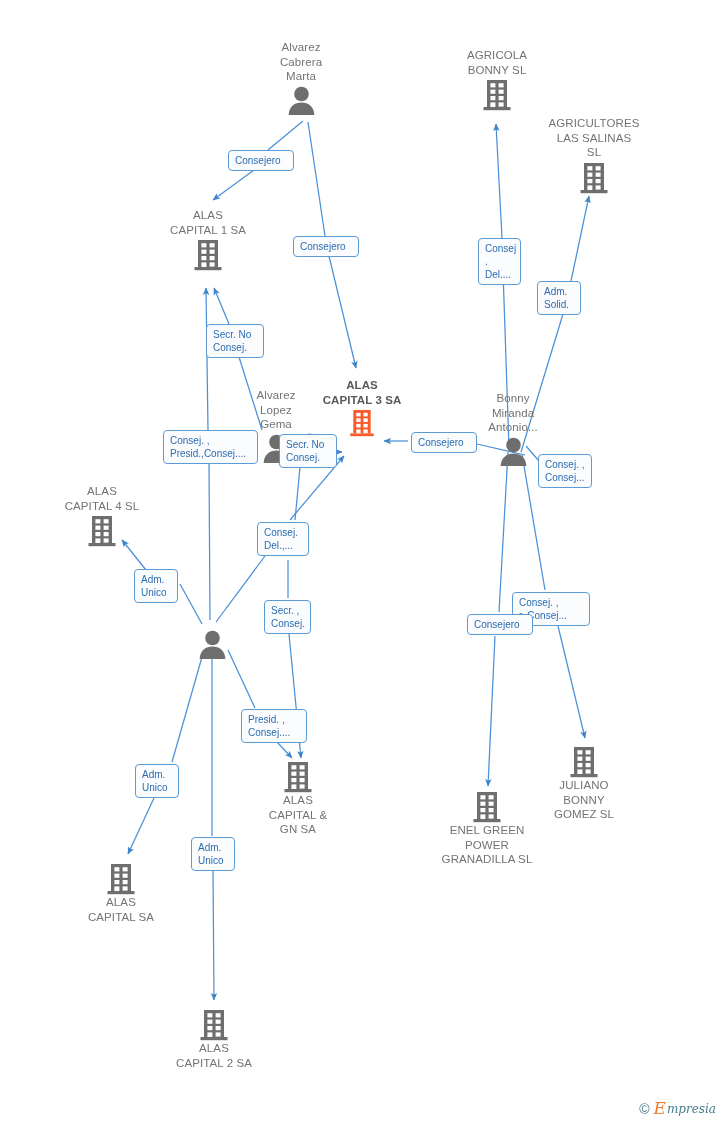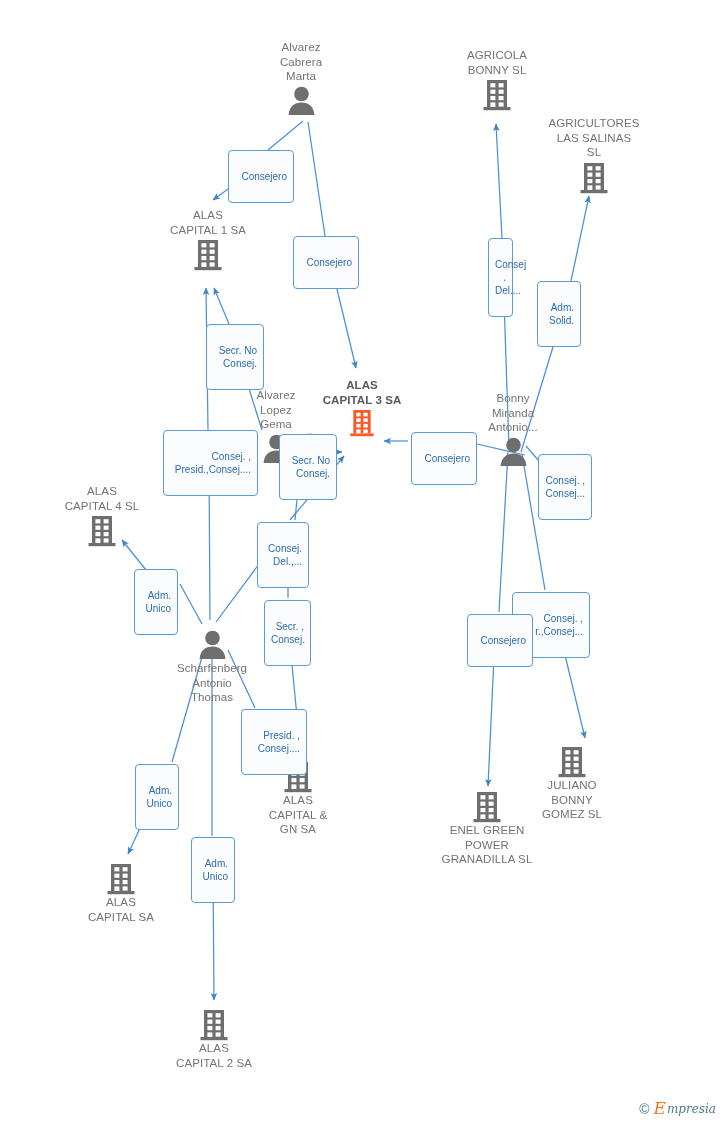--- a/index.html
+++ b/index.html
@@ -57,22 +57,22 @@
   
   .chip {
     position: absolute;
     box-sizing: border-box;
     background: #fbfcfe;
     border: 1.2px solid #5b9bd5;
     border-radius: 4px;
     color: #2b6cb0;
     font-size: 10px;
     line-height: 13px;
-    text-align: right;
-    padding: 19px 6px;
+    text-align: left;
+    padding: 3px 6px;
     white-space: pre-line;
     z-index: 6;
     box-shadow: 0 0 0 0 rgba(0,0,0,0);
   }
 
   
   #watermark {
     position: absolute;
     right: 12px;
     bottom: 8px;
@@ -294,26 +294,23 @@
           <rect x="16.6" y="23.4" width="5" height="4.2"></rect>
       </g>
     </svg>
   </div>
 
   <div class="node person" style="left:212px; top:628px;">
     <svg class="node-icon" width="31" height="30" viewBox="0 0 31 30">
       <circle cx="15.5" cy="9" r="7.3" fill="#6e6e6e"></circle>
       <path d="M2.6 30 C3.3 21.2 8.8 17.6 15.5 17.6 C22.2 17.6 27.7 21.2 28.4 30 Z" fill="#6e6e6e"></path>
     </svg>
-    <div class="node-label">Scharfenberg
-Antonio
-Thomas</div>
-  </div>
-
-  <div class="node company" style="left:572px; top:745px;">
+  </div>
+
+  <div class="node company" style="left:584px; top:745px;">
     <svg class="node-icon" width="30" height="32" viewBox="0 0 30 32">
       <rect x="5" y="1" width="20" height="27" fill="#6e6e6e"></rect>
       <rect x="1.5" y="28" width="27" height="3.2" fill="#6e6e6e"></rect>
       <g fill="#ffffff">
         <rect x="8.4" y="4.2" width="5" height="4.2"></rect>
           <rect x="16.6" y="4.2" width="5" height="4.2"></rect>
         <rect x="8.4" y="10.6" width="5" height="4.2"></rect>
           <rect x="16.6" y="10.6" width="5" height="4.2"></rect>
         <rect x="8.4" y="17" width="5" height="4.2"></rect>
           <rect x="16.6" y="17" width="5" height="4.2"></rect>
@@ -399,21 +396,21 @@
         <rect x="8.4" y="23.4" width="5" height="4.6"></rect>
           <rect x="16.6" y="23.4" width="5" height="4.2"></rect>
       </g>
     </svg>
     <div class="node-label">ALAS
 CAPITAL 2 SA</div>
   </div>
 
   <div class="chip" style="left:228px; top:150px; width:66px;">Consejero</div>
   <div class="chip" style="left:293px; top:236px; width:66px;">Consejero</div>
-  <div class="chip" style="left:478px; top:238px; width:25px;margin-left:10px;">Consej .
+  <div class="chip" style="left:478px; top:238px; width:43px;">Consej .
 Del....</div>
   <div class="chip" style="left:537px; top:281px; width:44px;">Adm.
 Solid.</div>
   <div class="chip" style="left:206px; top:324px; width:58px;">Secr.  No
 Consej.</div>
   <div class="chip" style="left:163px; top:430px; width:95px;">Consej. ,
 Presid.,Consej....</div>
   <div class="chip" style="left:279px; top:434px; width:58px;">Secr.  No
 Consej.</div>
   <div class="chip" style="left:411px; top:432px; width:66px;">Consejero</div>

